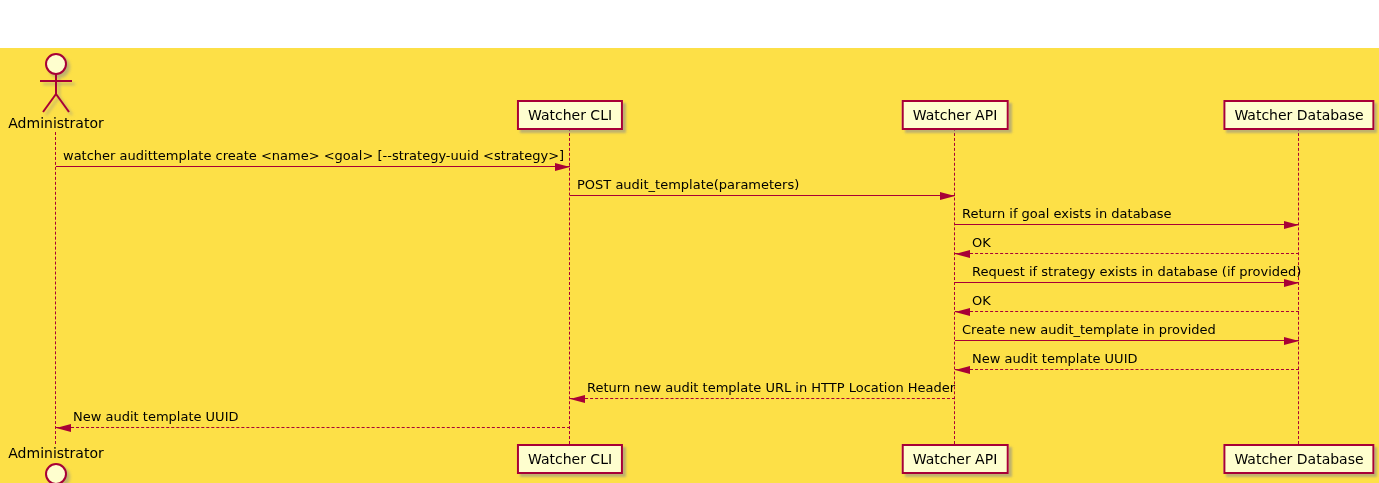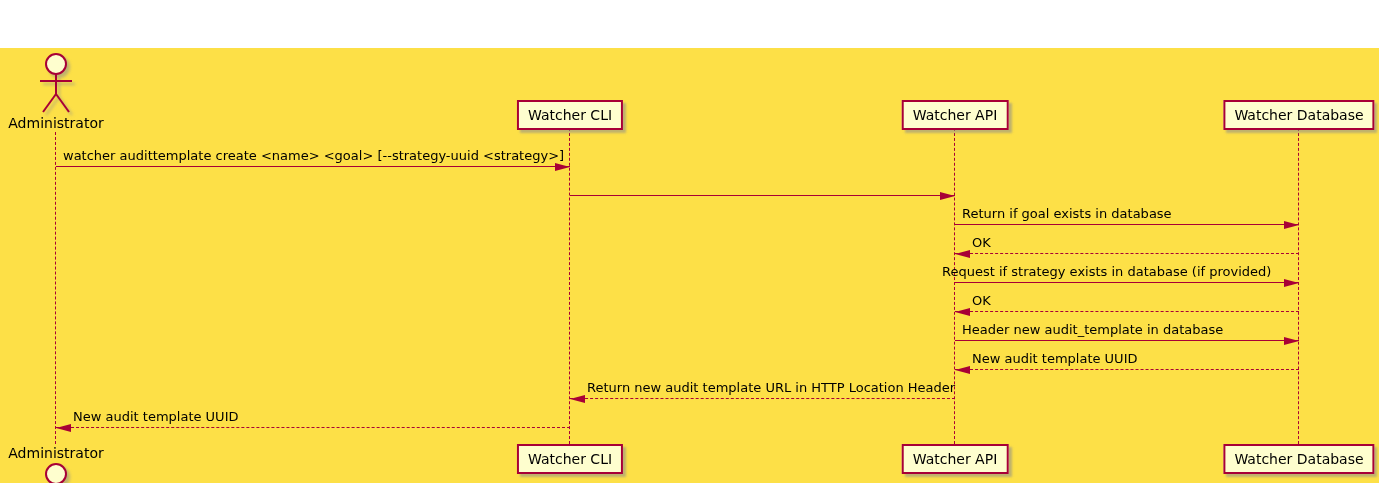--- a/index.html
+++ b/index.html
@@ -102,35 +102,36 @@
     <div class="pbox" style="left: 955px; top: 52px;">Watcher API</div>
     <div class="pbox" style="left: 955px; top: 396px;">Watcher API</div>
     <div class="lifeline" style="left: 1298px; top: 80px; height: 316px;"></div>
     <div class="pbox" style="left: 1299px; top: 52px;">Watcher Database</div>
     <div class="pbox" style="left: 1299px; top: 396px;">Watcher Database</div>
     <div class="msg-line" style="left: 56px; top: 118px; width: 514px;"></div>
     <div class="arrowhead right" style="left: 555px; top: 114.5px;"></div>
     <div class="msg-label" style="left: 63px; top: 100px;">watcher audittemplate create &lt;name&gt; &lt;goal&gt; [--strategy-uuid &lt;strategy&gt;]</div>
     <div class="msg-line" style="left: 570px; top: 147px; width: 385px;"></div>
     <div class="arrowhead right" style="left: 940px; top: 143.5px;"></div>
+    <div class="msg-label" style="left: 577px; top: 129px;">POST audit_template(parameters)</div>
     <div class="msg-line" style="left: 955px; top: 176px; width: 344px;"></div>
     <div class="arrowhead right" style="left: 1284px; top: 172.5px;"></div>
     <div class="msg-label" style="left: 962px; top: 158px;">Return if goal exists in database</div>
     <div class="msg-line dashed" style="left: 955px; top: 205px; width: 344px;"></div>
     <div class="arrowhead left" style="left: 955px; top: 201.5px;"></div>
     <div class="msg-label" style="left: 972px; top: 187px;">OK</div>
     <div class="msg-line" style="left: 955px; top: 234px; width: 344px;"></div>
     <div class="arrowhead right" style="left: 1284px; top: 230.5px;"></div>
-    <div class="msg-label" style="left: 942px; top: 216px;">Request if strategy exists in database (if provided)</div>
+    <div class="msg-label" style="left: 972px; top: 216px;">Request if strategy exists in database (if provided)</div>
     <div class="msg-line dashed" style="left: 955px; top: 263px; width: 344px;"></div>
     <div class="arrowhead left" style="left: 955px; top: 259.5px;"></div>
     <div class="msg-label" style="left: 972px; top: 245px;">OK</div>
     <div class="msg-line" style="left: 955px; top: 292px; width: 344px;"></div>
     <div class="arrowhead right" style="left: 1284px; top: 288.5px;"></div>
-    <div class="msg-label" style="left: 962px; top: 274px;">Header new audit_template in database</div>
+    <div class="msg-label" style="left: 962px; top: 274px;">Create new audit_template in provided</div>
     <div class="msg-line dashed" style="left: 955px; top: 321px; width: 344px;"></div>
     <div class="arrowhead left" style="left: 955px; top: 317.5px;"></div>
     <div class="msg-label" style="left: 972px; top: 303px;">New audit template UUID</div>
     <div class="msg-line dashed" style="left: 570px; top: 350px; width: 385px;"></div>
     <div class="arrowhead left" style="left: 570px; top: 346.5px;"></div>
     <div class="msg-label" style="left: 587px; top: 332px;">Return new audit template URL in HTTP Location Header</div>
     <div class="msg-line dashed" style="left: 56px; top: 379px; width: 514px;"></div>
     <div class="arrowhead left" style="left: 56px; top: 375.5px;"></div>
     <div class="msg-label" style="left: 73px; top: 361px;">New audit template UUID</div>
   </div>

